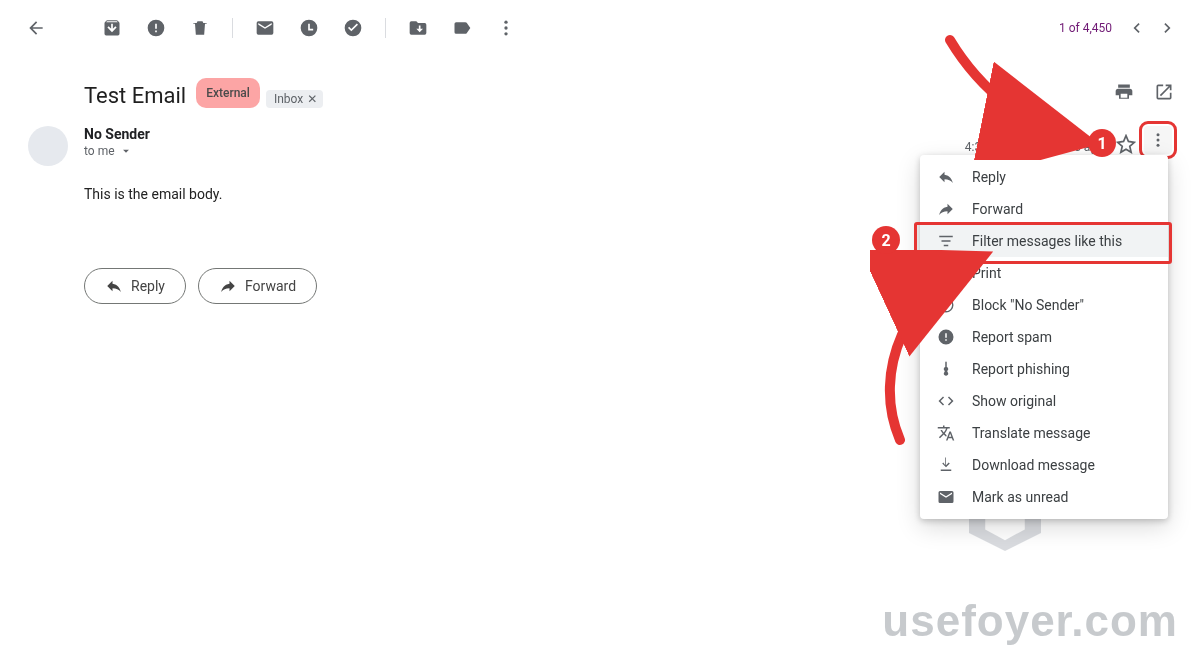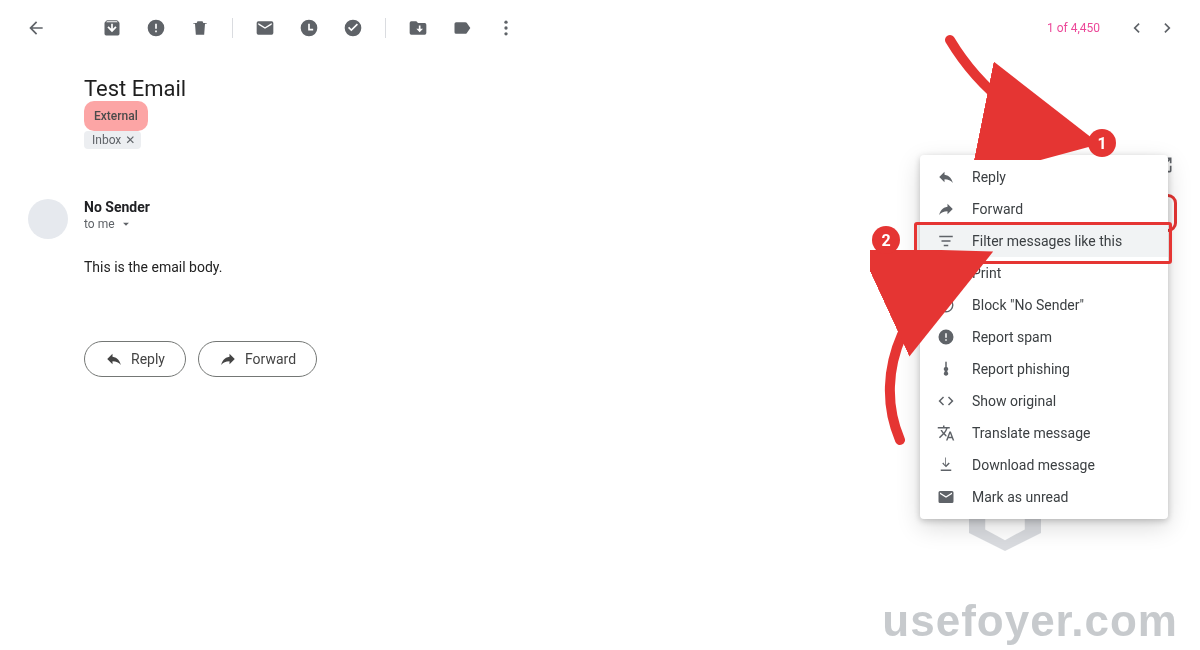--- a/index.html
+++ b/index.html
@@ -26,26 +26,25 @@
     cursor: pointer;
     fill: #5f6368;
   }
   .tb-sep {
     width: 1px; height: 20px;
     background: #dadce0;
     margin: 0 8px;
   }
   .toolbar-left { display: flex; align-items: center; gap: 4px; }
   .toolbar-right { margin-left: auto; display: flex; align-items: center; }
-  .pager-text { font-size: 12px; color: #ec4899; margin-right: 20px; }
+  .pager-text { font-size: 12px; color: #701a75; margin-right: 8px; }
   .pager-nav .tb-icon { width: 32px; height: 32px; }
   .subject-row {
-    display: flex; align-items: flex-start;
+    display: flex; align-items: flex-end;
     padding: 20px 20px 8px 84px;
-    flex-direction: column;
   }
   .subject {
     font-size: 22px; font-weight: 400; color: #1f1f1f;
     margin-right: 10px;
   }
   .chip-external {
     background: #fca5a5; color: #4b4b4b;
     border-radius: 10px; font-size: 12px;
     padding: 8px 10px; font-weight: 500; margin-right: 6px;
   }

